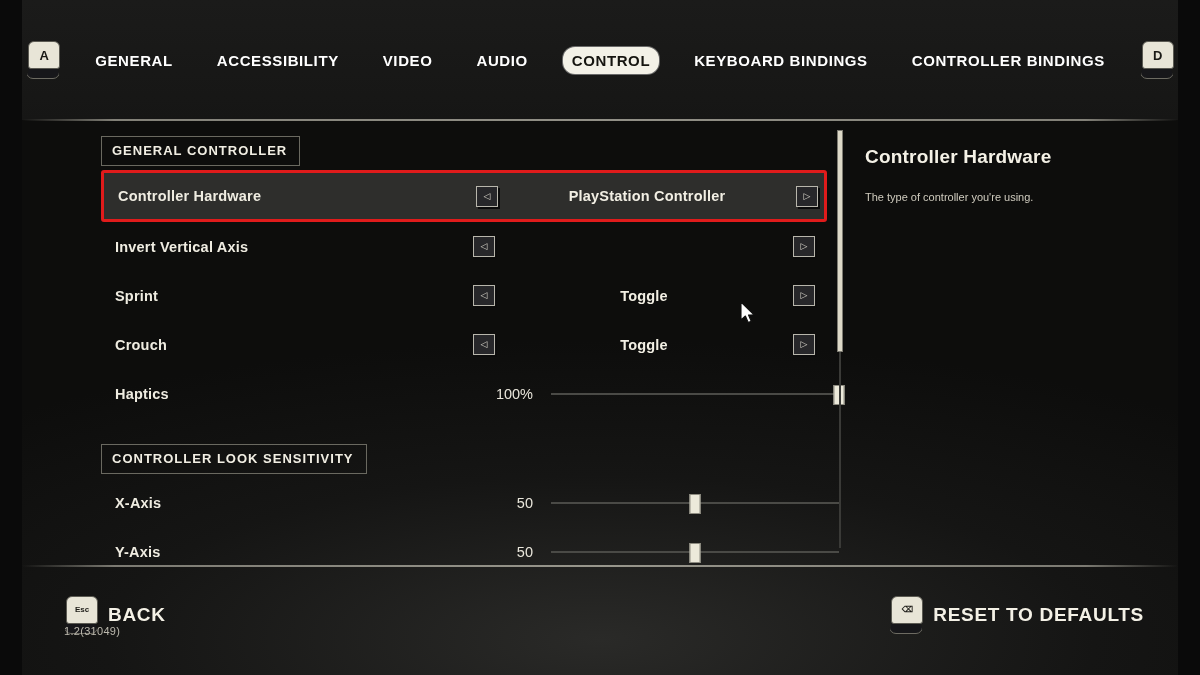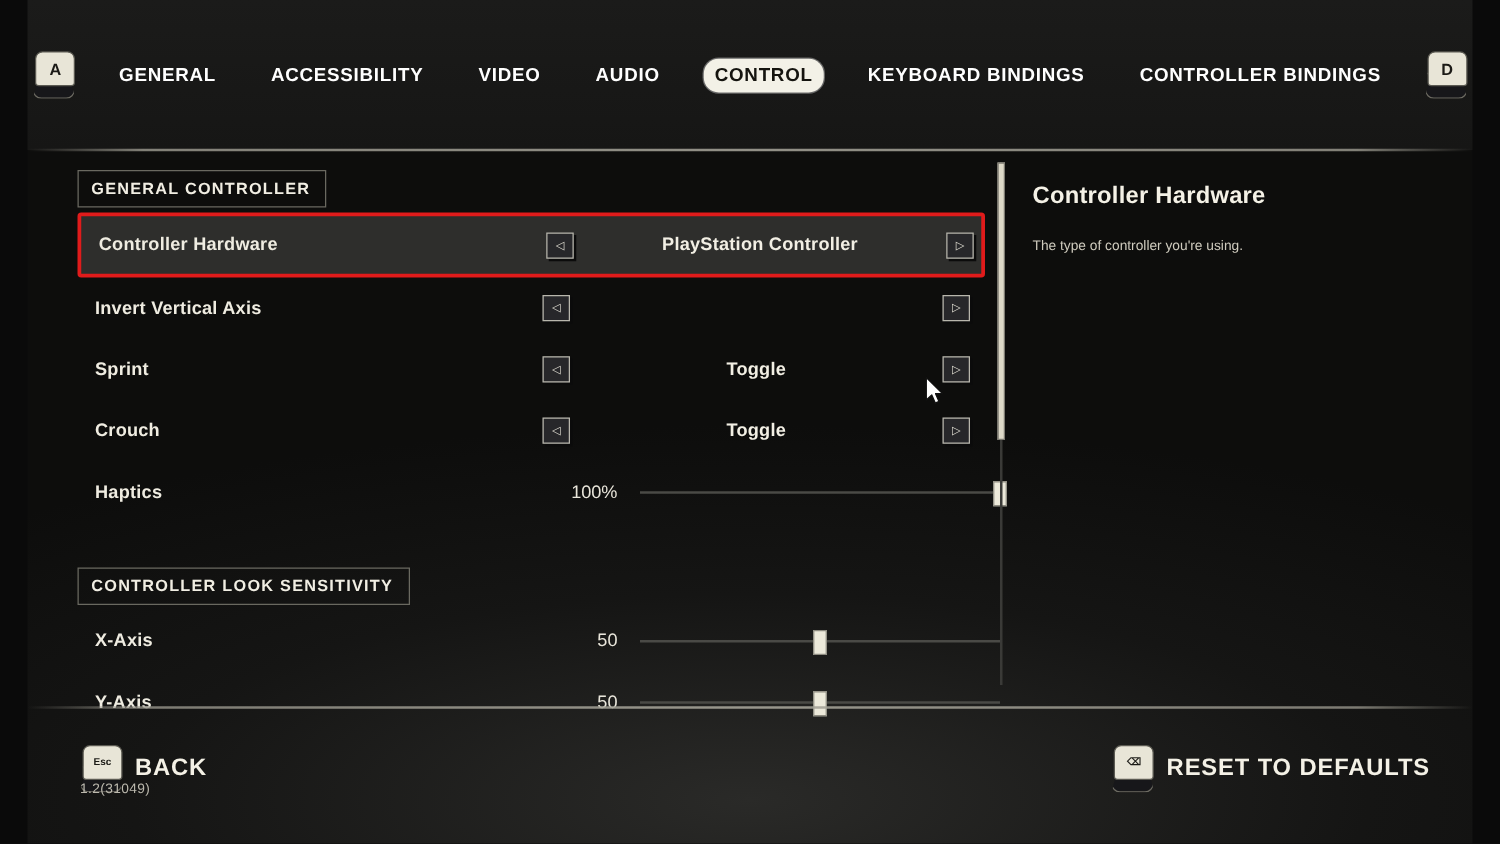--- a/index.html
+++ b/index.html
@@ -77,36 +77,36 @@
   }
   .keycap .cap-skirt {
     position: absolute; left: 2px; top: 18px; width: 30px; height: 11px;
     background: #e8e5d7; border-radius: 0 0 8px 8px;
     clip-path: polygon(0 0, 100% 0, 86% 100%, 14% 100%);
   }
 
   
   .content {
     position: absolute; left: 0; right: 0; top: 122px; height: 443px;
-    display: flex; z-index: 5;
+    display: flex; z-index: 5; padding-left: 39px;
   }
   .settings-col {
     position: relative;
     width: 800px; box-sizing: border-box;
     padding-left: 62px; padding-right: 10px; padding-top: 14px;
   }
   .section-title {
     display: inline-block;
     font-size: 13px; font-weight: bold; letter-spacing: 1px;
     color: #f1eee3;
     border: 1px solid #6a6960;
     padding: 6px 12px 7px 10px;
     margin-bottom: 4px;
   }
-  .sec2 { margin-top: 36px; }
+  .sec2 { margin-top: 26px; }
 
   .row {
     position: relative;
     display: flex; align-items: center;
     height: 49px; width: 726px;
     box-sizing: border-box;
   }
   .row .row-label {
     font-size: 14.5px; font-weight: bold; color: #efece1;
     letter-spacing: 0.2px;

